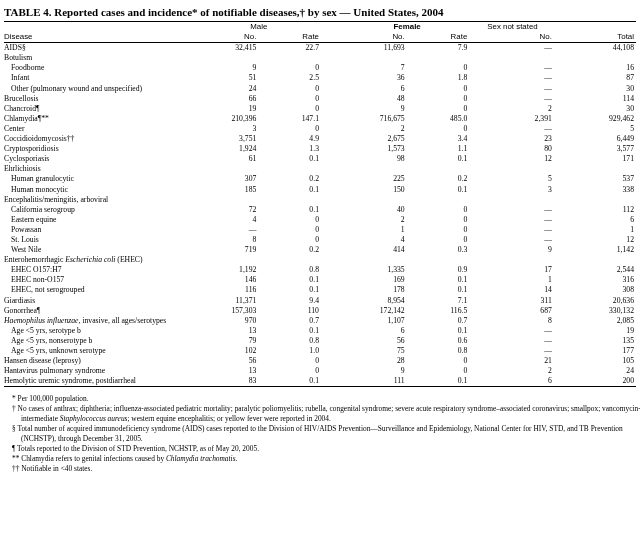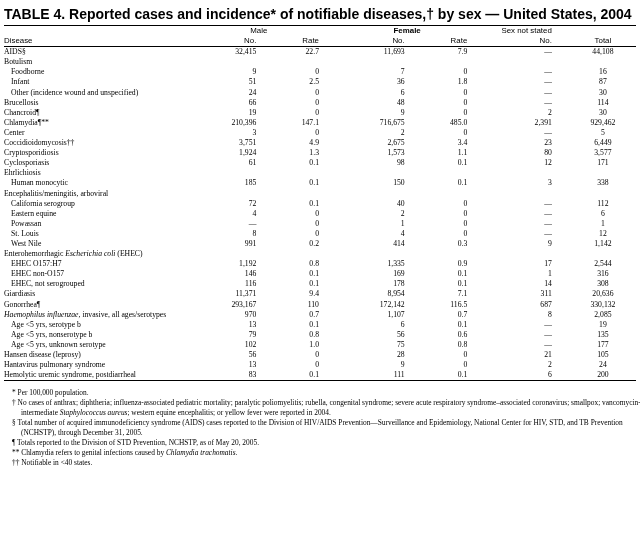--- a/index.html
+++ b/index.html
@@ -16,23 +16,23 @@
     overflow: hidden;
   }
   .page {
     position: relative;
     width: 640px;
     height: 547px;
     padding: 0;
     box-sizing: border-box;
   }
   .title {
-    font-family: Liberation Sans, sans-serif;
+    font-family: Liberation Serif, serif;
     font-weight: bold;
-    font-size: 14px;
+    font-size: 11px;
     padding: 6px 0 3px 4px;
   }
   table.main {
     width: 632px;
     margin-left: 4px;
     border-collapse: collapse;
     font-size: 7.7px;
   }
   table.main td, table.main th {
     padding: 0;
@@ -58,21 +58,21 @@
   }
   .rule-bottom {
     border-bottom: 1.1px solid #000;
   }
   .c-disease { width: 212px; text-align: left; }
   .c-num { width: 74px; text-align: right; padding-right: 10px !important; }
   .c-rate { width: 62px; text-align: right; padding-right: 22px !important; }
   .c-num2 { width: 74px; text-align: right; padding-right: 10px !important; }
   .c-rate2 { width: 62px; text-align: right; padding-right: 20px !important; }
   .c-ns { width: 76px; text-align: right; padding-right: 20px !important; }
-  .c-total { width: 72px; text-align: center; padding-right: 2px !important; font-weight: bold; }
+  .c-total { width: 72px; text-align: right; padding-right: 2px !important; font-weight: bold; }
   .col-head .c-disease { text-align: left; }
   .ital { font-style: italic; }
   .ind1 { padding-left: 7px !important; }
   .footnotes {
     margin: 7px 0 0 12px;
     width: 632px;
     font-size: 7.4px;
     line-height: 9.6px;
   }
   .fn {
@@ -88,21 +88,21 @@
 <div class="page">
 
   <div class="title">TABLE 4. Reported cases and incidence* of notifiable diseases,† by sex — United States, 2004</div>
 
   <table class="main">
     <thead>
       <tr class="grp-head rule-top">
         <th class="c-disease"></th>
         <th colspan="2" style="text-align:center; padding-right:16px;">Male</th>
         <th colspan="2" style="text-align:center; padding-right:14px;font-weight:bold;">Female</th>
-        <th class="c-ns" style="text-align:right;">Sex not stated</th>
+        <th class="c-ns" style="text-align:left;">Sex not stated</th>
         <th class="c-total"></th>
       </tr>
       <tr class="col-head rule-bottom">
         <td class="c-disease">Disease</td>
         <td class="c-num">No.</td>
         <td class="c-rate">Rate</td>
         <td class="c-num2">No.</td>
         <td class="c-rate2">Rate</td>
         <td class="c-ns">No.</td>
         <td class="c-total">Total</td>
@@ -139,21 +139,21 @@
         <tr>
           <td class="c-disease ind1">Infant</td>
           <td class="c-num">51</td>
           <td class="c-rate">2.5</td>
           <td class="c-num2">36</td>
           <td class="c-rate2">1.8</td>
           <td class="c-ns">—</td>
           <td class="c-total">87</td>
         </tr>
         <tr>
-          <td class="c-disease ind1">Other (incidence wound and unspecified)</td>
+          <td class="c-disease ind1">Other (pulmonary wound and unspecified)</td>
           <td class="c-num">24</td>
           <td class="c-rate">0</td>
           <td class="c-num2">6</td>
           <td class="c-rate2">0</td>
           <td class="c-ns">—</td>
           <td class="c-total">30</td>
         </tr>
         <tr>
           <td class="c-disease">Brucellosis</td>
           <td class="c-num">66</td>
@@ -220,20 +220,29 @@
         <tr>
           <td class="c-disease">Ehrlichiosis</td>
           <td class="c-num"></td>
           <td class="c-rate"></td>
           <td class="c-num2"></td>
           <td class="c-rate2"></td>
           <td class="c-ns"></td>
           <td class="c-total"></td>
         </tr>
         <tr>
+          <td class="c-disease ind1">Human granulocytic</td>
+          <td class="c-num">307</td>
+          <td class="c-rate">0.2</td>
+          <td class="c-num2">225</td>
+          <td class="c-rate2">0.2</td>
+          <td class="c-ns">5</td>
+          <td class="c-total">537</td>
+        </tr>
+        <tr>
           <td class="c-disease ind1">Human monocytic</td>
           <td class="c-num">185</td>
           <td class="c-rate">0.1</td>
           <td class="c-num2">150</td>
           <td class="c-rate2">0.1</td>
           <td class="c-ns">3</td>
           <td class="c-total">338</td>
         </tr>
         <tr>
           <td class="c-disease">Encephalitis/meningitis, arboviral</td>
@@ -275,21 +284,21 @@
           <td class="c-disease ind1">St. Louis</td>
           <td class="c-num">8</td>
           <td class="c-rate">0</td>
           <td class="c-num2">4</td>
           <td class="c-rate2">0</td>
           <td class="c-ns">—</td>
           <td class="c-total">12</td>
         </tr>
         <tr>
           <td class="c-disease ind1">West Nile</td>
-          <td class="c-num">991</td>
+          <td class="c-num">719</td>
           <td class="c-rate">0.2</td>
           <td class="c-num2">414</td>
           <td class="c-rate2">0.3</td>
           <td class="c-ns">9</td>
           <td class="c-total">1,142</td>
         </tr>
         <tr>
           <td class="c-disease">Enterohemorrhagic <span class="ital">Escherichia coli</span> (EHEC)</td>
           <td class="c-num"></td>
           <td class="c-rate"></td>
@@ -329,21 +338,21 @@
           <td class="c-disease">Giardiasis</td>
           <td class="c-num">11,371</td>
           <td class="c-rate">9.4</td>
           <td class="c-num2">8,954</td>
           <td class="c-rate2">7.1</td>
           <td class="c-ns">311</td>
           <td class="c-total">20,636</td>
         </tr>
         <tr>
           <td class="c-disease">Gonorrhea¶</td>
-          <td class="c-num">293,167</td>
+          <td class="c-num">157,303</td>
           <td class="c-rate">110</td>
           <td class="c-num2">172,142</td>
           <td class="c-rate2">116.5</td>
           <td class="c-ns">687</td>
           <td class="c-total">330,132</td>
         </tr>
         <tr>
           <td class="c-disease"><span class="ital">Haemophilus influenzae</span>, invasive, all ages/serotypes</td>
           <td class="c-num">970</td>
           <td class="c-rate">0.7</td>

